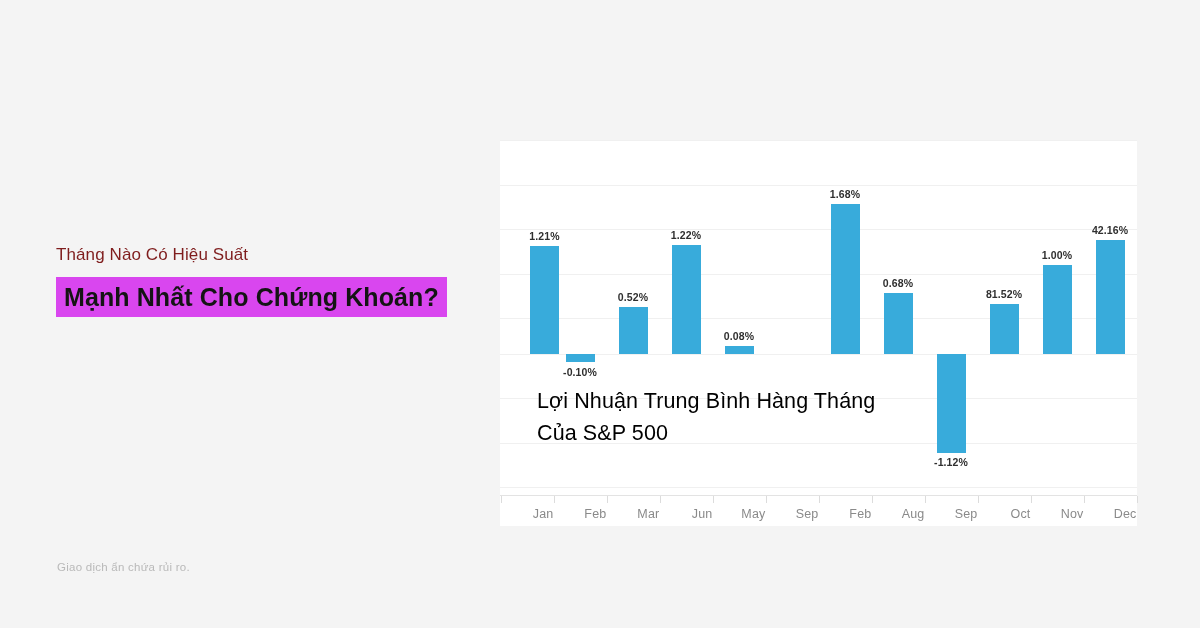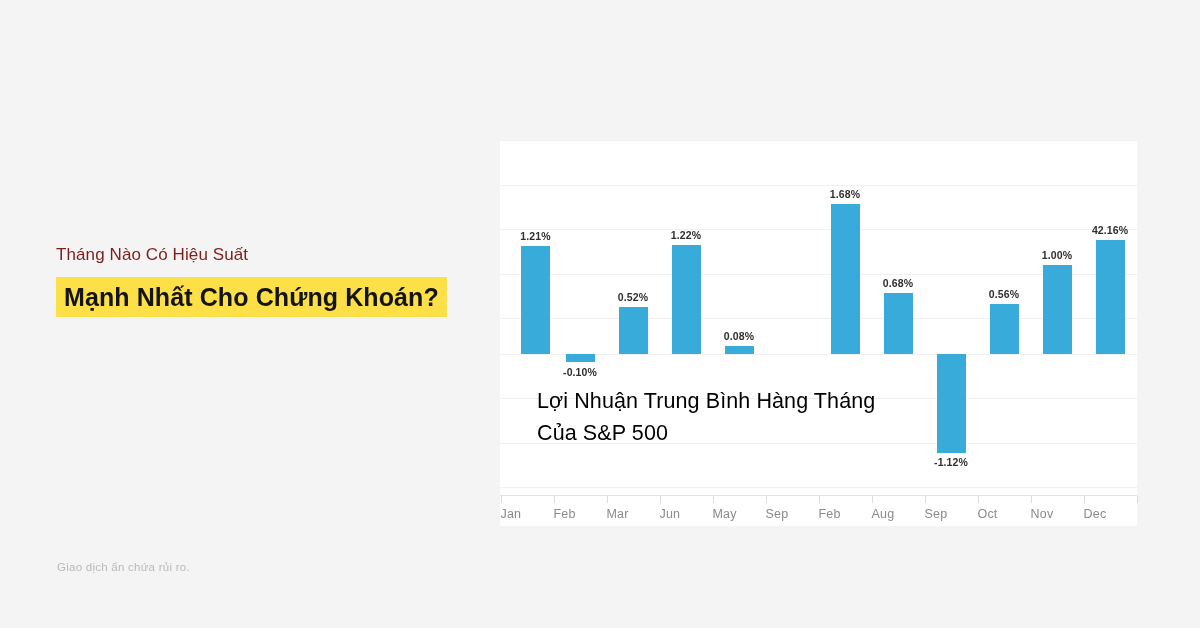--- a/index.html
+++ b/index.html
@@ -40,21 +40,21 @@
     white-space: nowrap;
   }
 
   .headline-line-2-wrap {
     margin-top: 5px;
     line-height: 0;
   }
 
   .headline-line-2 {
     display: inline-block;
-    background: #fde047;
+    background: #d946ef;
     font-size: 25px;
     font-weight: 700;
     color: #141414;
     letter-spacing: 0.1px;
     line-height: 40px;
     padding: 0 8px 0 8px;
     white-space: nowrap;
   }
 
   #footer-note {
@@ -147,21 +147,21 @@
     top: 0;
     width: 1px;
     height: 7px;
     background: #dcdcdc;
   }
 
   .tick-label {
     position: absolute;
     top: 11px;
     width: 53px;
-    text-align: left;
+    text-align: right;
     font-size: 12.5px;
     font-weight: 400;
     color: #8a8a8a;
     letter-spacing: 0.2px;
     white-space: nowrap;
   }
 
   
   #chart-caption {
     position: absolute;
@@ -202,21 +202,21 @@
       <div class="gridline" style="top: 89px;"></div>
       <div class="gridline" style="top: 134px;"></div>
       <div class="gridline" style="top: 178px;"></div>
       <div class="gridline" style="top: 214px;"></div>
       <div class="gridline" style="top: 258px;"></div>
       <div class="gridline" style="top: 303px;"></div>
       <div class="gridline" style="top: 347px;"></div>
       <div class="gridline axis-line"></div>
       <div id="bars-layer">
 
-    <div class="bar-slot" style="left: 9px;">
+    <div class="bar-slot" style="left: 18px;">
           <div class="bar" style="top: 105.91px; height: 107.69px;"></div>
           <div class="bar-value" style="top: 89.91px;">1.21%</div>
         </div>
         <div class="bar-slot" style="left: 53.5px;">
           <div class="bar" style="top: 213.6px; height: 8.9px;"></div>
           <div class="bar-value" style="top: 225.5px;">-0.10%</div>
         </div>
         <div class="bar-slot" style="left: 106.5px;">
           <div class="bar" style="top: 167.32px; height: 46.28px;"></div>
           <div class="bar-value" style="top: 151.32px;">0.52%</div>
@@ -236,21 +236,21 @@
         <div class="bar-slot" style="left: 371.5px;">
           <div class="bar" style="top: 153.08px; height: 60.52px;"></div>
           <div class="bar-value" style="top: 137.08px;">0.68%</div>
         </div>
         <div class="bar-slot" style="left: 424.5px;">
           <div class="bar" style="top: 213.6px; height: 99.68px;"></div>
           <div class="bar-value" style="top: 316.28px;">-1.12%</div>
         </div>
         <div class="bar-slot" style="left: 477.5px;">
           <div class="bar" style="top: 163.76px; height: 49.84px;"></div>
-          <div class="bar-value" style="top: 147.76px;">0.56%</div>
+          <div class="bar-value" style="top: 147.76px;">81.52%</div>
         </div>
         <div class="bar-slot" style="left: 530.5px;">
           <div class="bar" style="top: 124.6px; height: 89px;"></div>
           <div class="bar-value" style="top: 108.6px;">1.00%</div>
         </div>
         <div class="bar-slot" style="left: 583.5px;">
           <div class="bar" style="top: 99.68px; height: 113.92px;"></div>
           <div class="bar-value" style="top: 83.68px;">42.16%</div>
         </div>
       </div>

